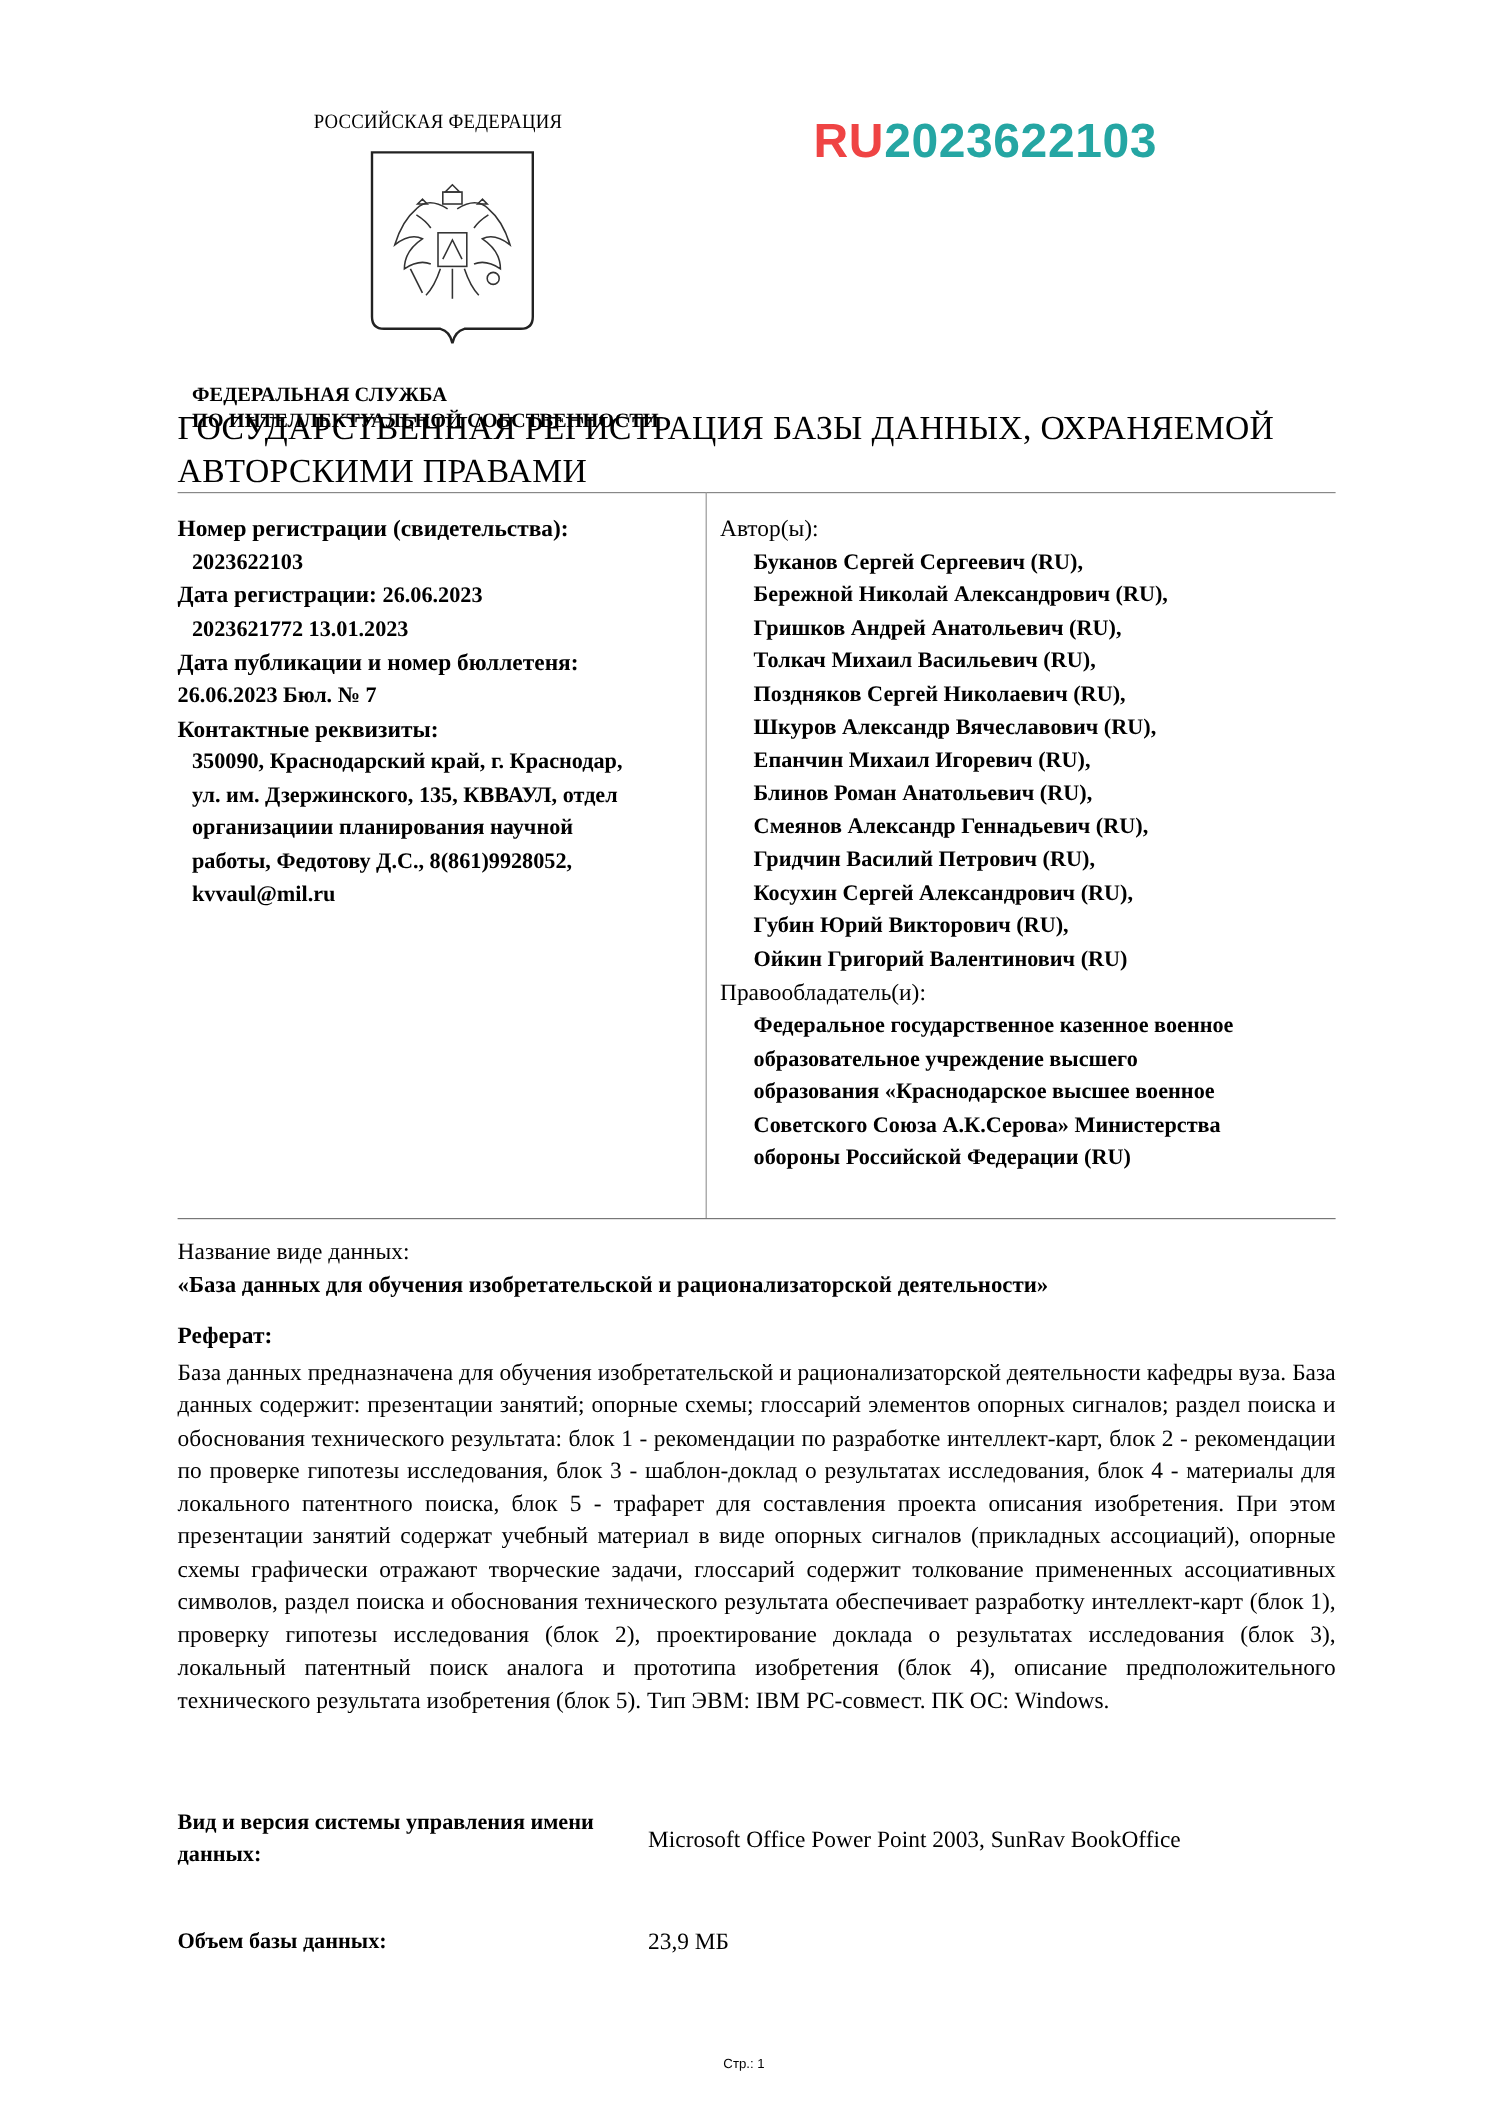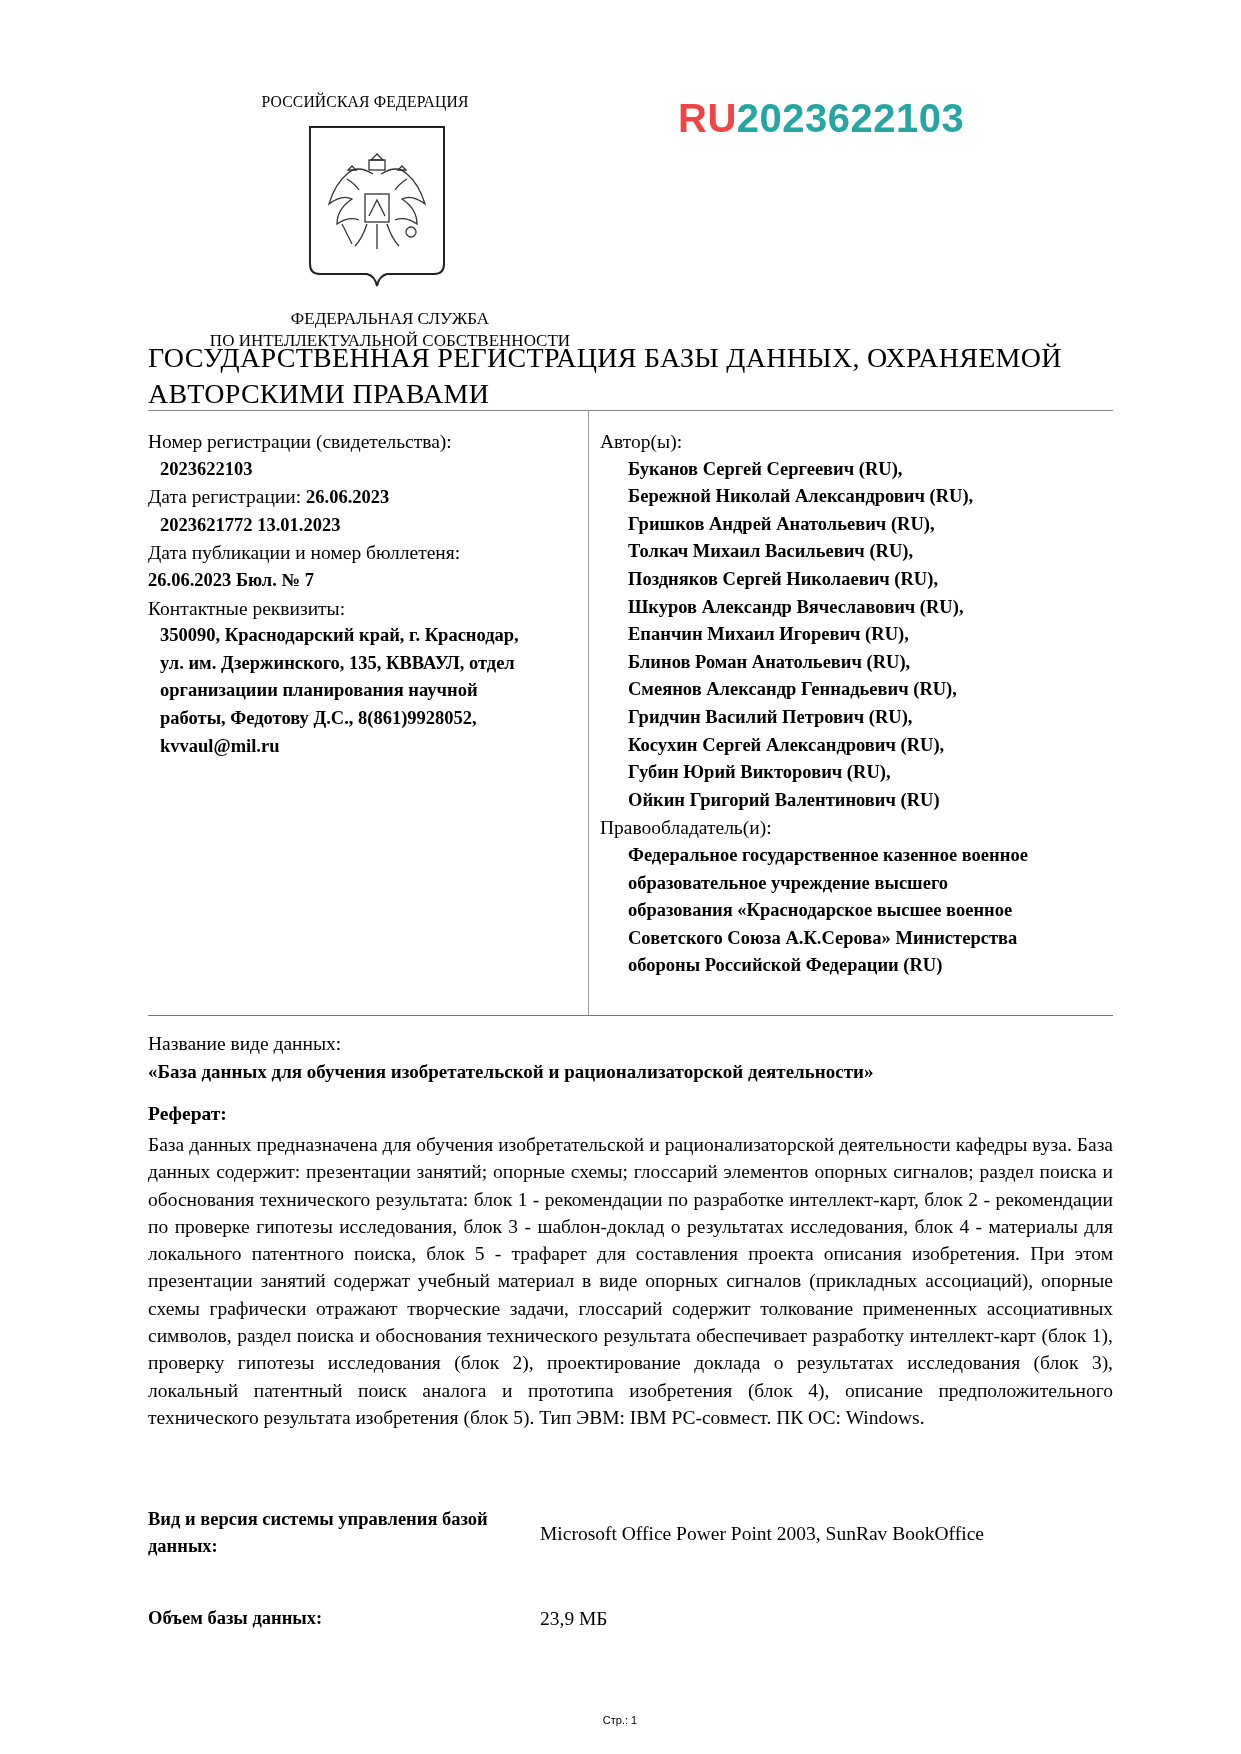--- a/index.html
+++ b/index.html
@@ -13,33 +13,33 @@
       font-size: 17px; letter-spacing: 0.2px; transform: scaleX(0.92);
     }
     .regnum {
       left: 678px; top: 96px; font-family: "Liberation Sans", "DejaVu Sans", sans-serif;
       font-weight: bold; font-size: 40px; letter-spacing: 0.5px; line-height: 44px;
     }
     .regnum .prefix { color: #ef4444; }
     .regnum .num { color: #25a6a3; }
     .emblem { left: 307px; top: 124px; width: 140px; height: 164px; }
     .agency {
-      left: 160px; top: 308px; width: 460px; text-align: center;
-      font-size: 17px; line-height: 22px;
+      left: 160px; top: 318px; width: 460px; 
+      font-size: 17px; line-height: 22px; font-weight: bold;
     }
     .doc-title {
       left: 148px; top: 340px; width: 990px;
       font-size: 28px; line-height: 36px; letter-spacing: 0.3px;
     }
     .hr-top { left: 148px; top: 410px; width: 965px; height: 1px; background: #888; }
     .vr { left: 588px; top: 410px; width: 1px; height: 605px; background: #999; }
     .hr-bottom { left: 148px; top: 1015px; width: 965px; height: 1px; background: #777; }
 
     .left-col { left: 148px; top: 428px; width: 430px; font-size: 19.5px; line-height: 27.6px; }
-    .left-col .label { font-weight: normal; }
+    .left-col .label { font-weight: bold; }
     .left-col .val { font-weight: bold; font-size: 18.5px; }
     .left-col .indent { padding-left: 12px; }
     .right-col { left: 600px; top: 428px; width: 520px; font-size: 19.5px; line-height: 27.6px; }
     .right-col .val { font-weight: bold; font-size: 18.5px; padding-left: 28px; }
 
     .dbname-label { left: 148px; top: 1033px; font-size: 19.5px; }
     .dbname { left: 148px; top: 1061px; font-size: 19px; font-weight: bold; }
     .abstract-label { left: 148px; top: 1103px; font-size: 19.5px; font-weight: bold; }
     .abstract {
       left: 148px; top: 1131px; width: 965px; font-size: 19.5px; line-height: 27.3px;
@@ -131,19 +131,19 @@
   <div class="val">Советского Союза А.К.Серова» Министерства</div>
   <div class="val">обороны Российской Федерации (RU)</div>
 </div>
 
 <div class="abs dbname-label">Название виде данных:</div>
 <div class="abs dbname">«База данных для обучения изобретательской и рационализаторской деятельности»</div>
 
 <div class="abs abstract-label">Реферат:</div>
 <div class="abs abstract">База данных предназначена для обучения изобретательской и рационализаторской деятельности кафедры вуза. База данных содержит: презентации занятий; опорные схемы; глоссарий элементов опорных сигналов; раздел поиска и обоснования технического результата: блок 1 - рекомендации по разработке интеллект-карт, блок 2 - рекомендации по проверке гипотезы исследования, блок 3 - шаблон-доклад о результатах исследования, блок 4 - материалы для локального патентного поиска, блок 5 - трафарет для составления проекта описания изобретения. При этом презентации занятий содержат учебный материал в виде опорных сигналов (прикладных ассоциаций), опорные схемы графически отражают творческие задачи, глоссарий содержит толкование примененных ассоциативных символов, раздел поиска и обоснования технического результата обеспечивает разработку интеллект-карт (блок 1), проверку гипотезы исследования (блок 2), проектирование доклада о результатах исследования (блок 3), локальный патентный поиск аналога и прототипа изобретения (блок 4), описание предположительного технического результата изобретения (блок 5). Тип ЭВМ: IBM PC-совмест. ПК ОС: Windows.</div>
 
-<div class="abs dbms-label">Вид и версия системы управления базой данных:</div>
+<div class="abs dbms-label">Вид и версия системы управления имени данных:</div>
 <div class="abs dbms-value">Microsoft Office Power Point 2003, SunRav BookOffice</div>
 
 <div class="abs size-label">Объем базы данных:</div>
 <div class="abs size-value">23,9 МБ</div>
 
 <div class="abs page-num">Стр.: 1</div>
 
 </body></html>

